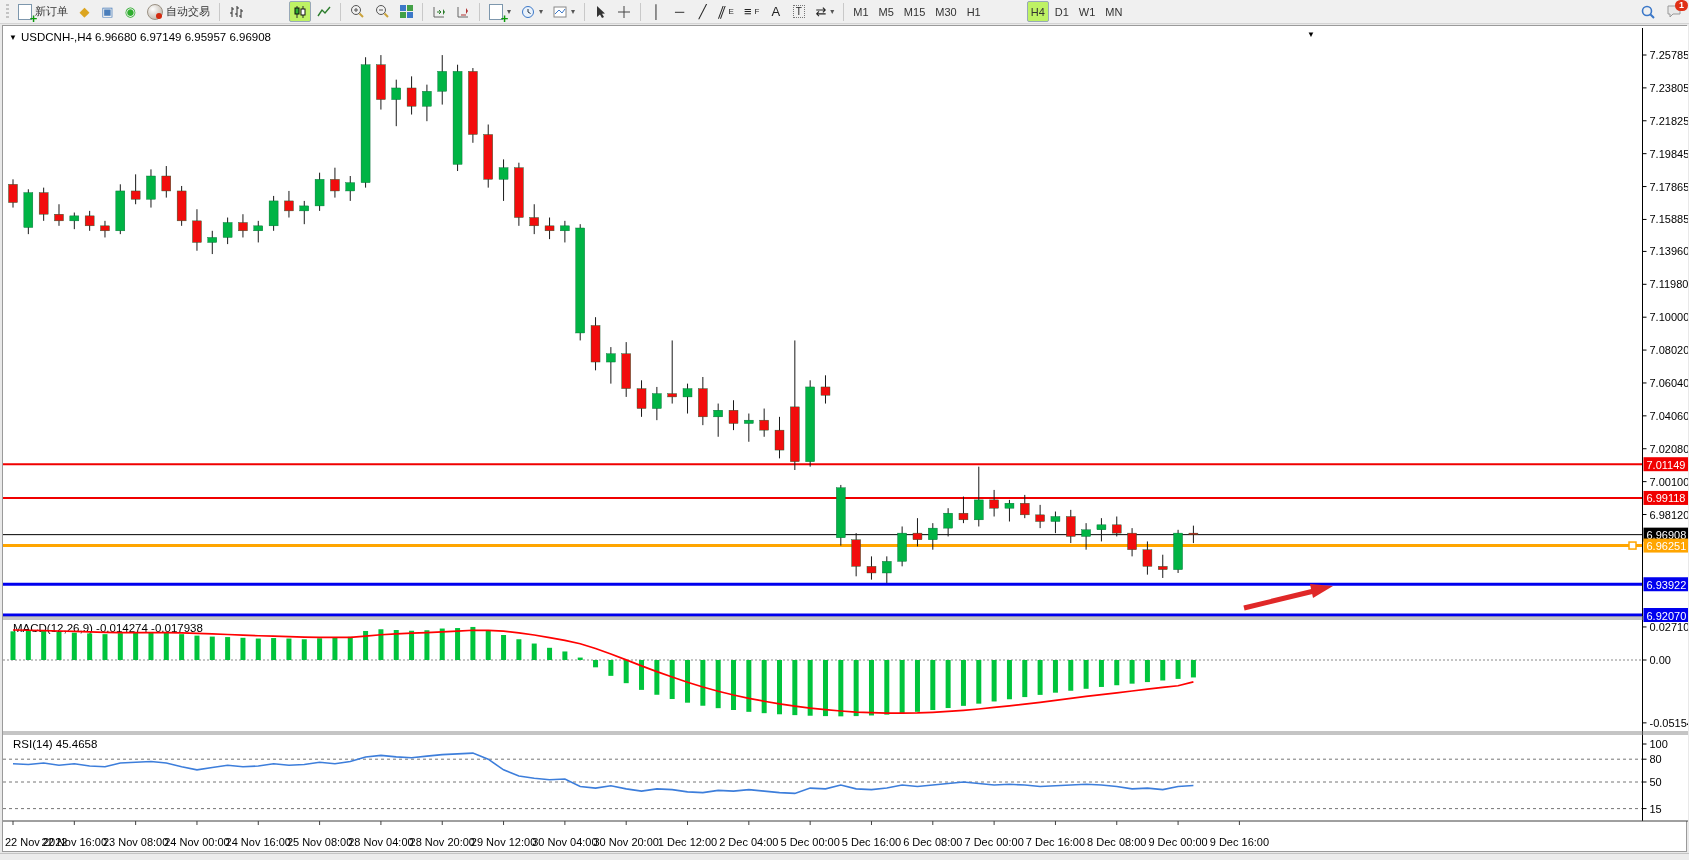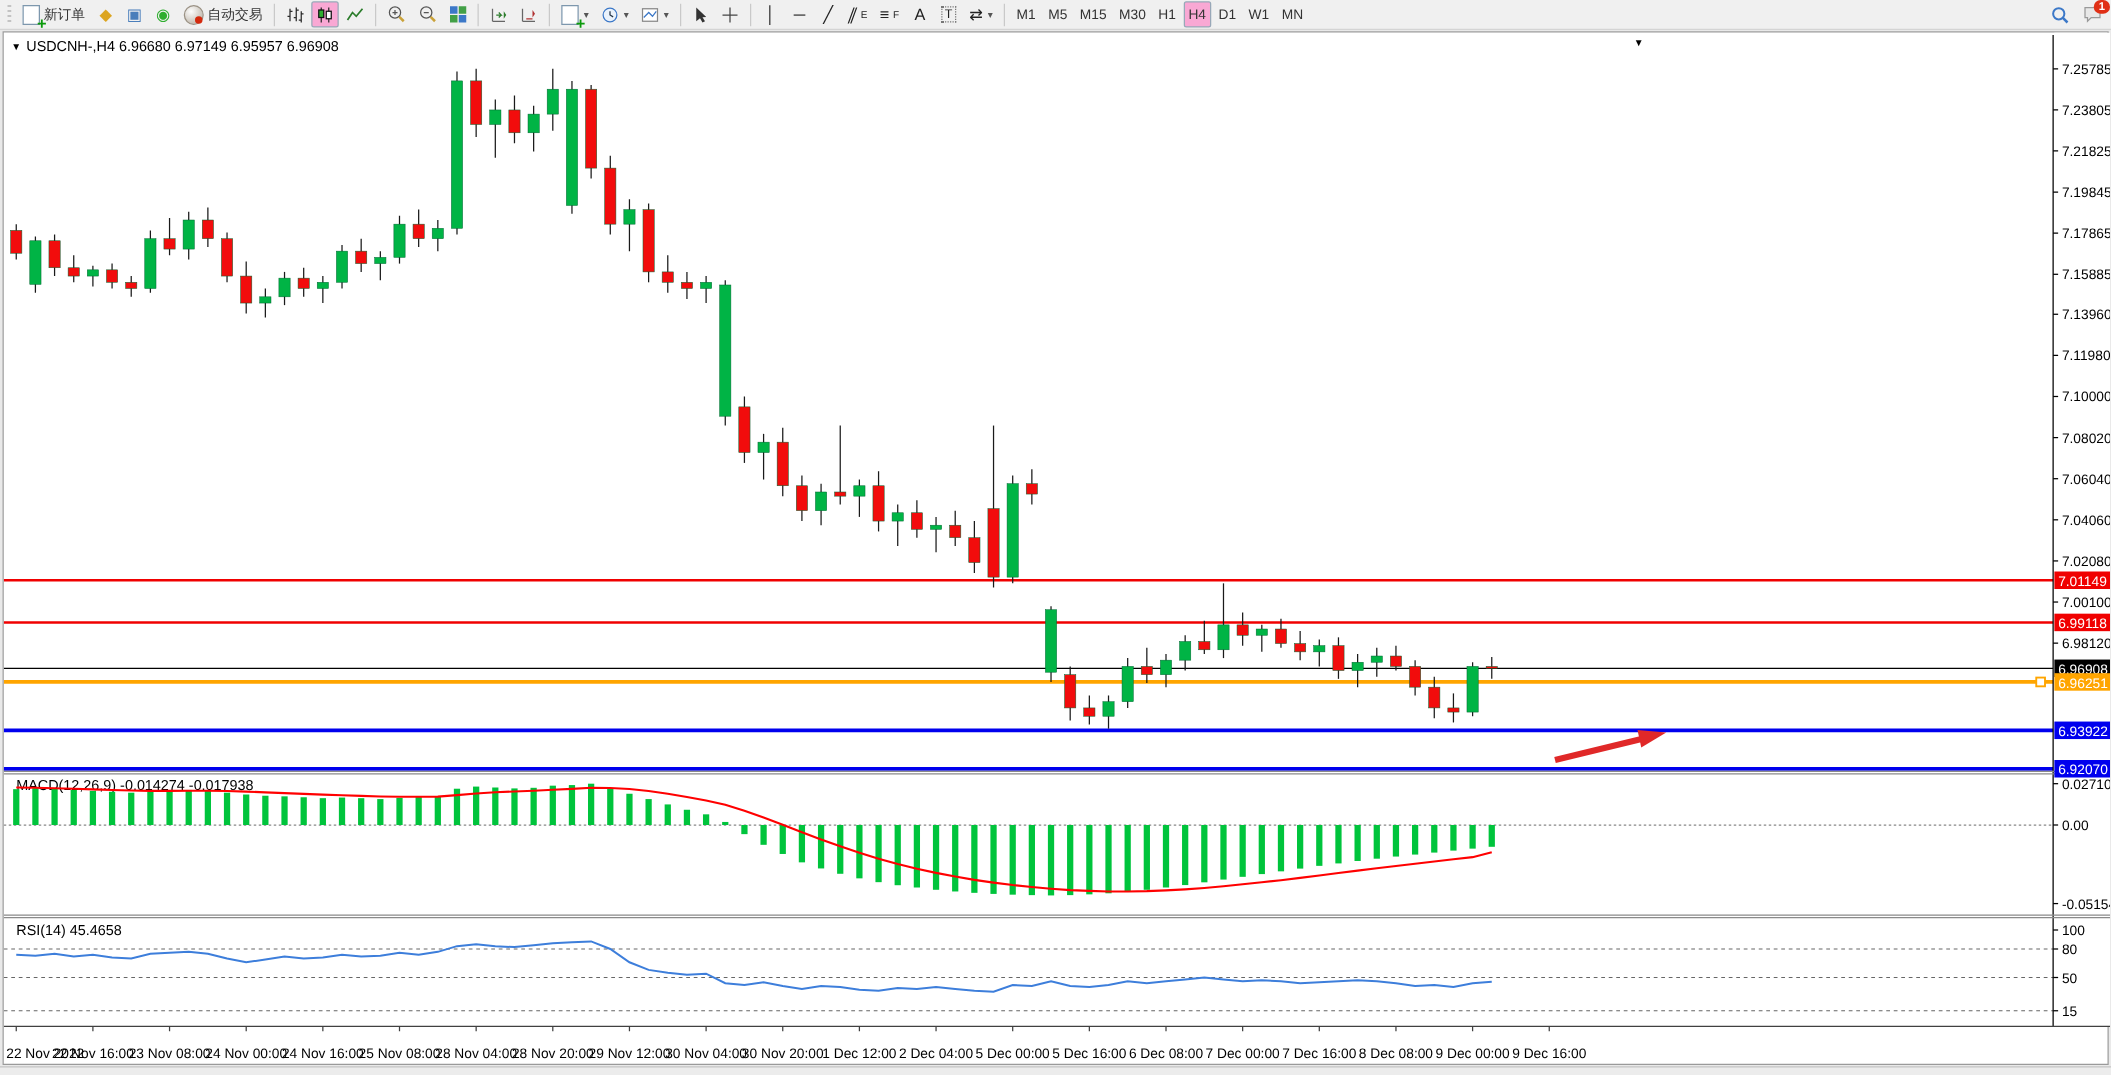--- a/index.html
+++ b/index.html
@@ -6,21 +6,21 @@
     font-family:"Liberation Sans",sans-serif;}
   
   .toolbar{position:absolute;top:0;left:0;width:1689px;height:24px;background:#f0f0f0;
     border-bottom:1px solid #d4d4d4;display:flex;align-items:center;padding:0 3px;box-sizing:border-box;gap:2px;}
   .grip{width:3px;height:16px;margin:0 3px;
     background:repeating-linear-gradient(to bottom,#c3c3c3 0 2px,transparent 2px 4px);}
   .sep{width:1px;height:18px;background:#c9c9c9;margin:0 3px;}
   .tb{height:21px;min-width:21px;border:1px solid transparent;background:transparent;
     display:inline-flex;align-items:center;justify-content:center;font-size:12px;color:#222;
     padding:0 3px;box-sizing:border-box;cursor:default;gap:3px;border-radius:2px;}
-  .tb.active{background:#f9a8d4;border-color:#98a8b8;}
+  .tb.active{background:#bef264;border-color:#98a8b8;margin-left:40px;}
   .tb .caret{font-size:8px;color:#555;margin-left:1px;}
   .tflabel{font-size:11px;color:#333;}
   .doc{width:12px;height:14px;background:#fff;border:1px solid #7d97ad;position:relative;display:inline-block;}
   .doc .plus{position:absolute;right:-6px;bottom:-5px;color:#0b9a0b;font-weight:bold;font-size:13px;line-height:11px;}
   .ball{width:14px;height:14px;border-radius:50%;background:radial-gradient(circle at 35% 30%,#fdfdfd,#c9c2b8 70%);
     border:1px solid #9a9184;position:relative;display:inline-block;}
   .ball::after{content:"";position:absolute;right:0;bottom:0;width:6px;height:6px;border-radius:50%;background:#d42a0e;}
   .glyph{font-size:13px;line-height:13px;}
   .tile{display:grid;grid-template-columns:6px 6px;grid-template-rows:6px 6px;gap:1px;}
   .tile i{background:#3c78c8;}

